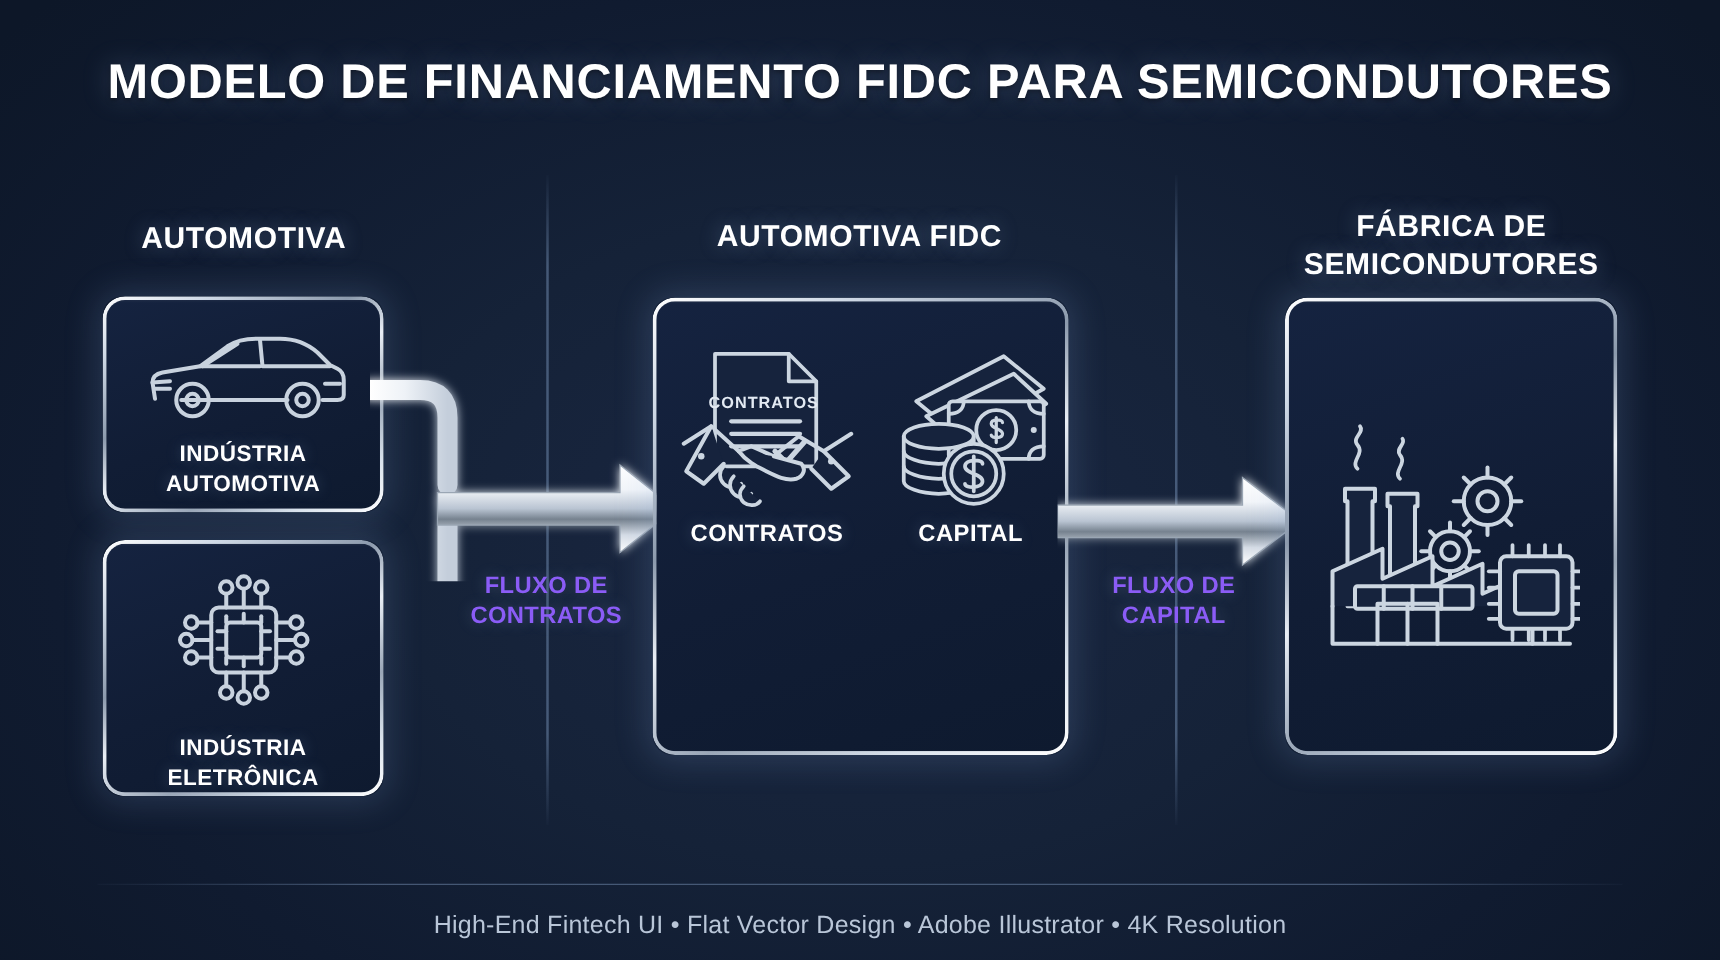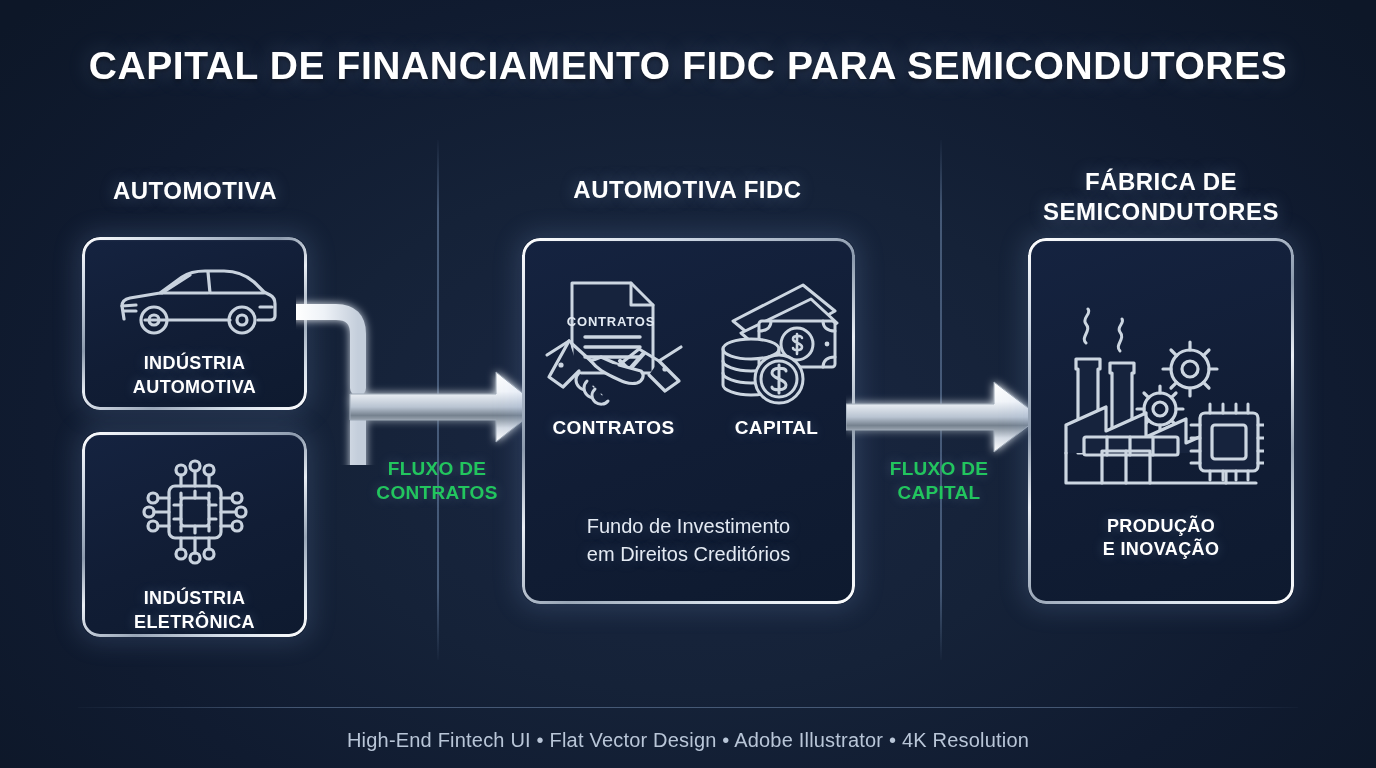--- a/index.html
+++ b/index.html
@@ -149,21 +149,21 @@
   #arrow1 { left:296px; top:290px; }
   #arrow2 { left:846px; top:372px; }
 
   .flow-label {
     position:absolute;
     text-align:center;
     font-size:19px;
     font-weight:bold;
     line-height:1.26;
     letter-spacing:0.3px;
-    color:#22c55e;
+    color:#8b5cf6;
     text-shadow:0 0 12px rgba(150,180,225,0.30);
   }
   .flow-label.f1 { left:358px; top:457px; width:158px; }
   .flow-label.f2 { left:862px; top:457px; width:154px; }
 
   
   .foot-rule {
     position:absolute;
     left:78px; right:78px; top:707px;
     height:1px;
@@ -178,21 +178,21 @@
     left:0; right:0; top:729px;
     text-align:center;
     font-size:20px;
     color:#b9c6d8;
     letter-spacing:0.2px;
   }
 </style>
 </head>
 <body>
 
-<div class="title">CAPITAL DE FINANCIAMENTO FIDC PARA SEMICONDUTORES</div>
+<div class="title">MODELO DE FINANCIAMENTO FIDC PARA SEMICONDUTORES</div>
 
 <div class="divider d1"></div>
 <div class="divider d2"></div>
 
 <div class="col-head left">AUTOMOTIVA</div>
 <div class="col-head center">AUTOMOTIVA FIDC</div>
 <div class="col-head right">FÁBRICA DE<br>SEMICONDUTORES</div>
 
 <div class="card auto">
   <div class="card-inner">
@@ -355,21 +355,20 @@
 
           <circle cx="64" cy="102" r="24" fill="#16233d"></circle>
           <circle cx="64" cy="102" r="18"></circle>
           <path d="M64 88 L64 116 M71 94 C71 90 57 90 57 96 C57 102 71 102 71 108 C71 114 57 114 57 110" stroke-width="3"></path>
         </svg>
       </div>
       <div class="cap">CAPITAL</div>
     </div>
 
   </div>
-  <div class="fidc-sub">Fundo de Investimento<br>em Direitos Creditórios</div>
 </div>
 
 <svg id="arrow2" class="arrow-svg" width="200" height="90" viewBox="0 0 200 90">
   <defs>
     <linearGradient id="chromeV2" x1="0" y1="0" x2="0" y2="1">
       <stop offset="0%" stop-color="#ffffff"></stop>
       <stop offset="28%" stop-color="#f2f5f9"></stop>
       <stop offset="50%" stop-color="#b9c4d2"></stop>
       <stop offset="62%" stop-color="#76828f"></stop>
       <stop offset="80%" stop-color="#d5dce5"></stop>
@@ -459,18 +458,17 @@
               <path d="M-36 2 L-45 2"></path>
               <path d="M-36 14 L-45 14"></path>
             <path d="M22 -24 L31 -24"></path>
               <path d="M22 -11 L31 -11"></path>
               <path d="M22 2 L31 2"></path>
               <path d="M22 14 L31 14"></path>
           </g>
         </g>
       </svg>
     </div>
-    <div class="card-label" style="margin-top:18px;">PRODUÇÃO<br>E INOVAÇÃO</div>
   </div>
 </div>
 
 <div class="foot-rule"></div>
 <div class="footer">High-End Fintech UI • Flat Vector Design • Adobe Illustrator • 4K Resolution</div>
 
 </body></html>

